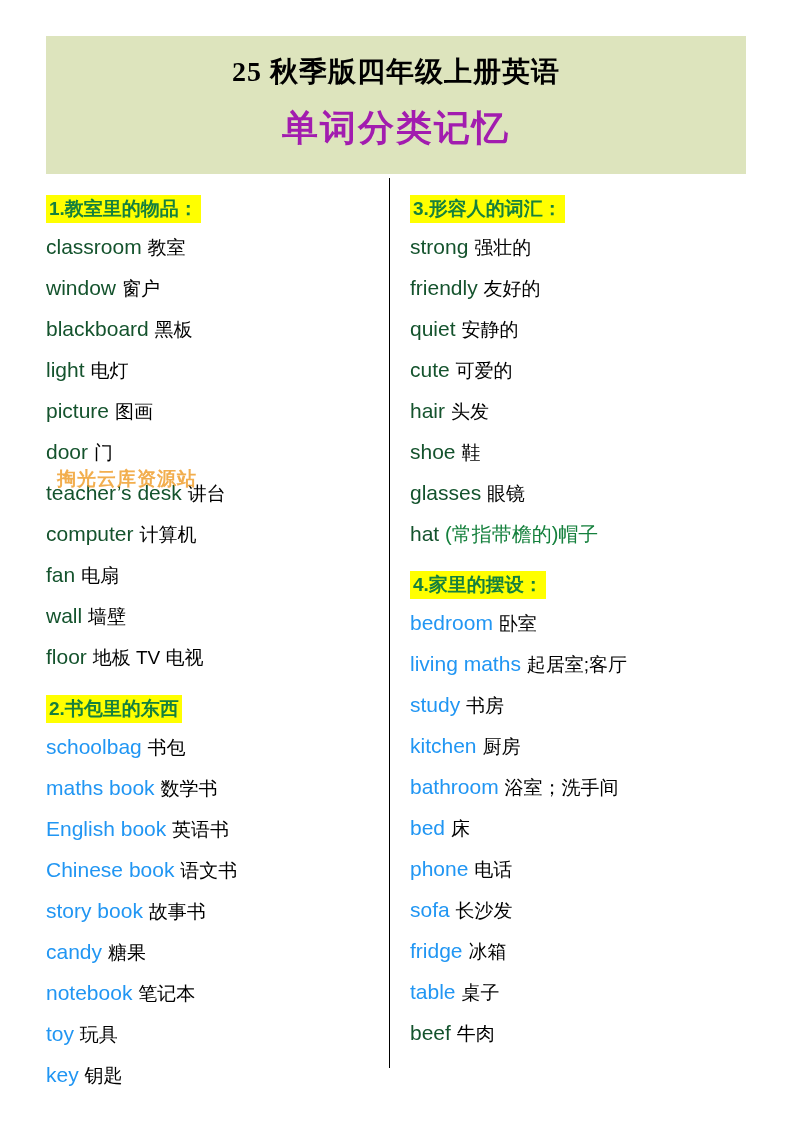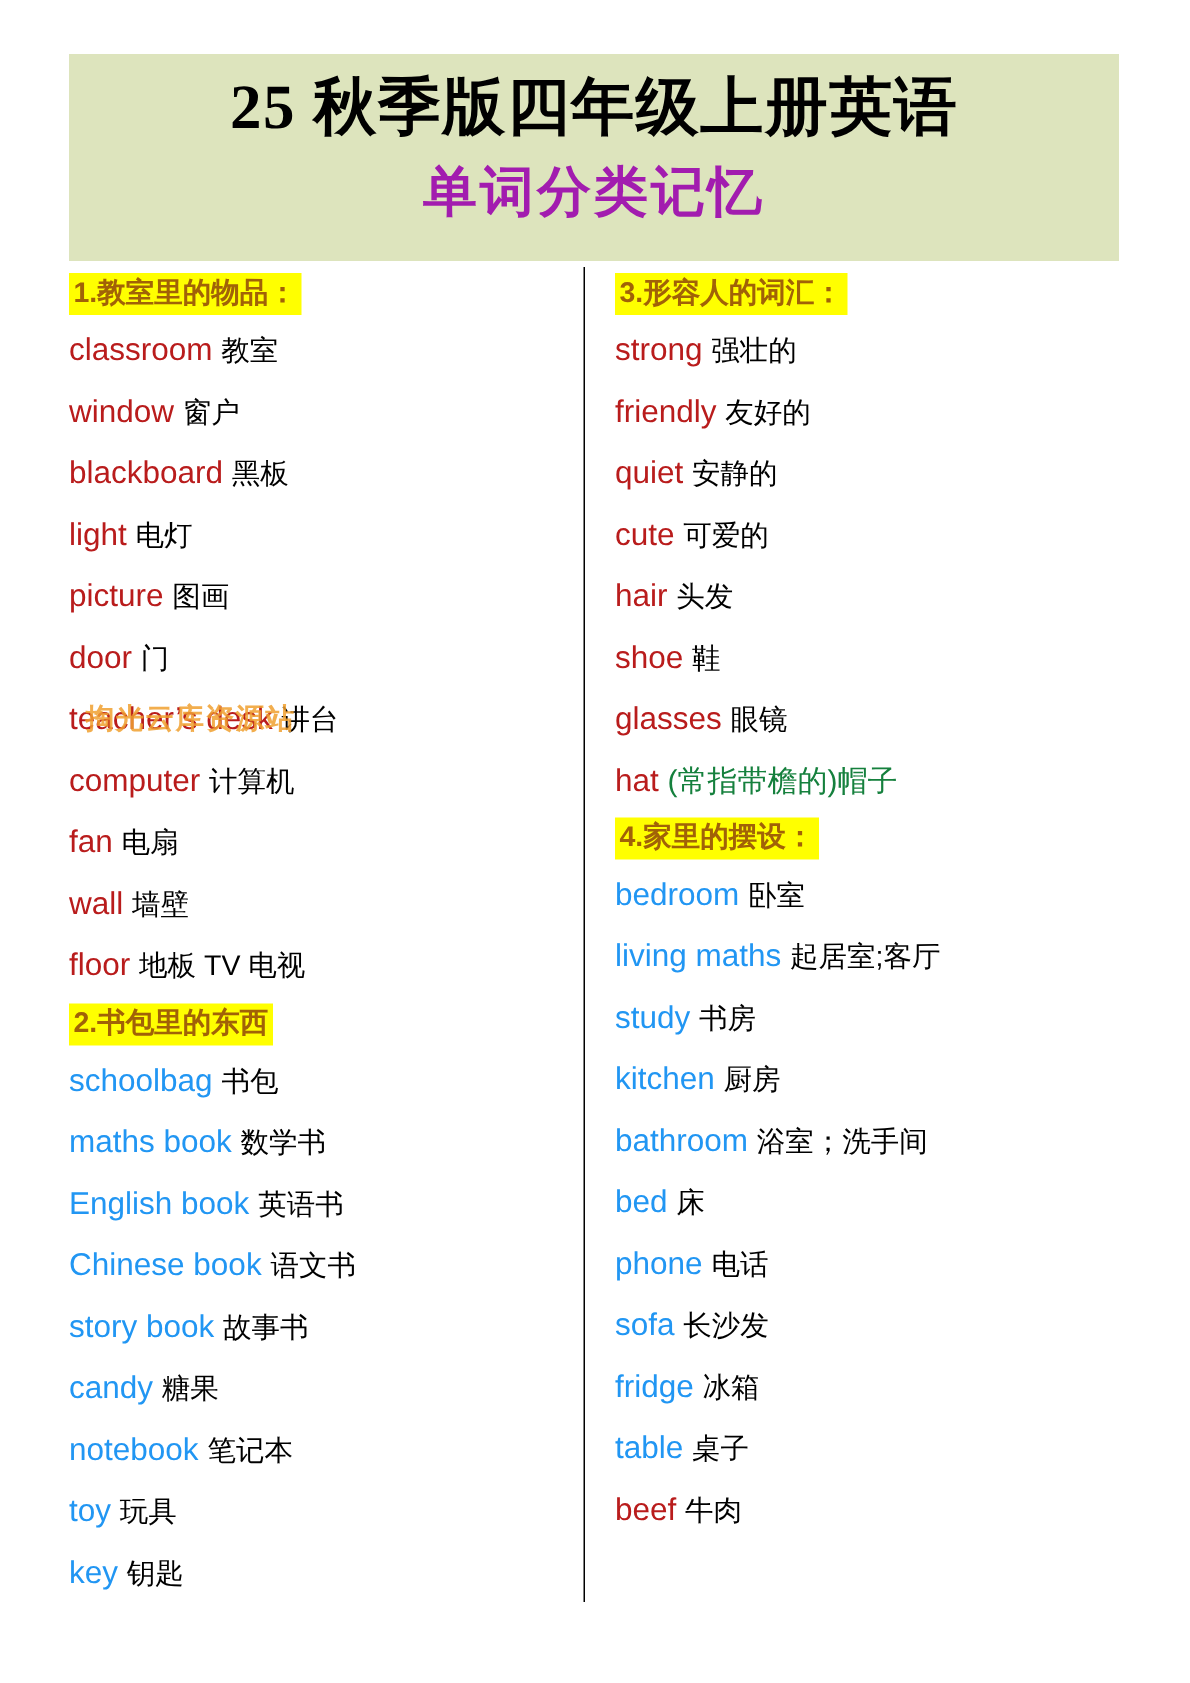--- a/index.html
+++ b/index.html
@@ -29,21 +29,21 @@
     width: 700px;
     height: 138px;
     background: #dde4bd;
     box-sizing: border-box;
     padding-top: 6px;
     text-align: center;
   }
   .title-line1 {
     font-family: "Liberation Serif", serif;
     font-weight: bold;
-    font-size: 42px;
+    font-size: 28px;
     line-height: 60px;
     color: #000000;
     letter-spacing: 1px;
     white-space: nowrap;
   }
   .title-line2 {
     font-family: "Liberation Serif", serif;
     font-weight: bold;
     font-size: 36px;
     line-height: 52px;
@@ -73,36 +73,36 @@
     width: 1px;
     height: 890px;
     background: #000000;
   }
   
   .heading {
     font-family: "Liberation Sans", sans-serif;
     font-weight: bold;
     font-size: 19px;
     line-height: 26px;
-    color: #a16207;
+    color: #15803d;
     display: inline-block;
     background: #ffff00;
     padding: 1px 3px;
-    margin: 4px 0 4px 0;
+    margin: 17px 0 4px 0;
     white-space: nowrap;
   }
   .heading-wrap { line-height: 0; }
   
   .row {
     font-size: 21px;
     line-height: 40px;
     white-space: nowrap;
     font-family: "Liberation Sans", sans-serif;
   }
-  .en-red { color: #b91c1c; }
+  .en-red { color: #14532d; }
   .en-blue { color: #2196f3; }
   .cn {
     color: #000000;
     font-size: 19px;
   }
   .cn-small {
     color: #15803d;
     font-size: 20px;
   }
   

